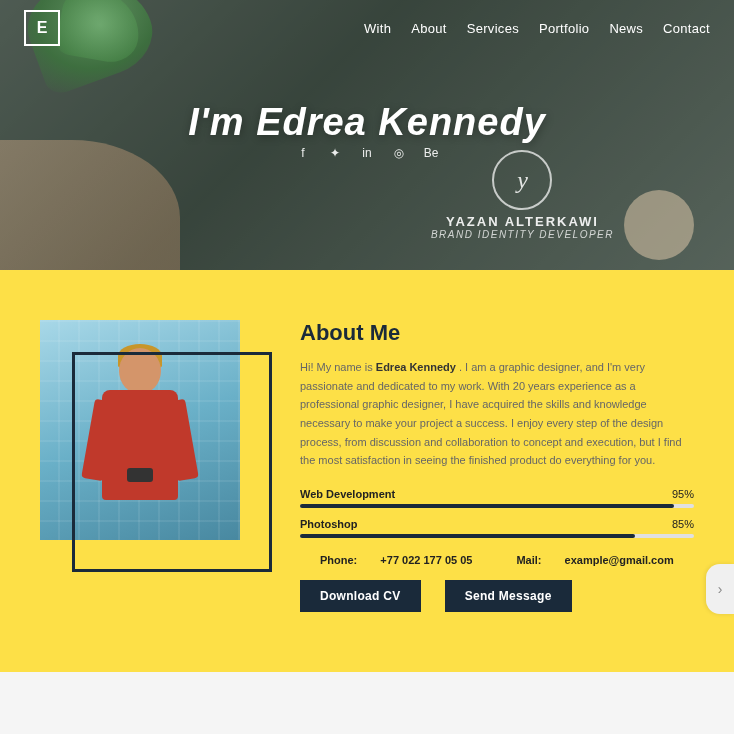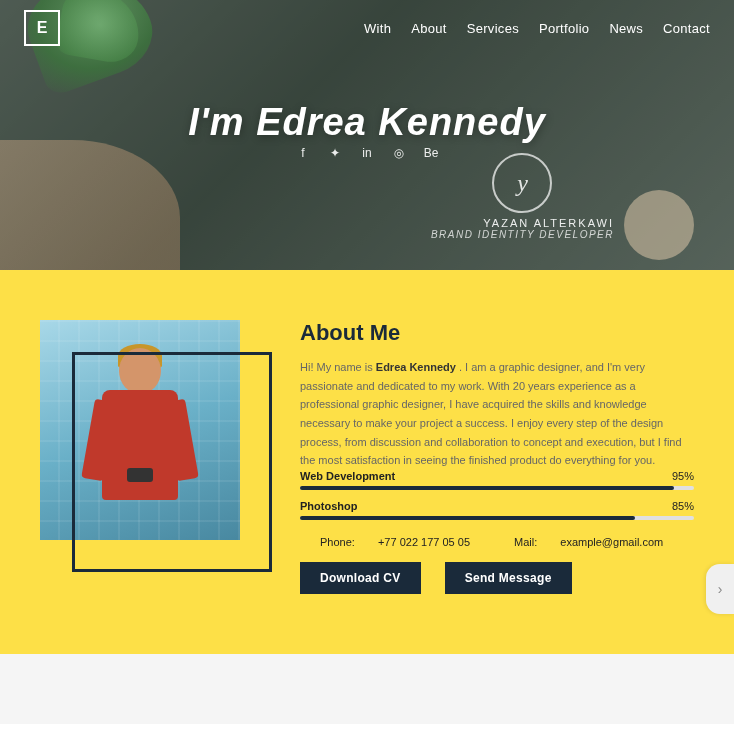--- a/index.html
+++ b/index.html
@@ -155,25 +155,24 @@
       align-items: center;
       justify-content: center;
       margin: 0 auto 4px;
       color: rgba(255,255,255,0.85);
       font-size: 24px;
       font-family: 'Georgia', serif;
       font-style: italic;
     }
     .designer-name {
       color: rgba(255,255,255,0.9);
-      font-size: 11px;
-      font-weight: 400;
+      font-size: 13px;
+      font-weight: 700;
       letter-spacing: 2px;
       text-transform: uppercase;
-      text-align: right;
     }
     .designer-role {
       color: rgba(255,255,255,0.75);
       font-size: 10px;
       letter-spacing: 1.5px;
       text-transform: uppercase;
       font-style: italic;
     }
 
     
@@ -283,20 +282,21 @@
     .about-heading {
       font-size: 22px;
       font-weight: 700;
       color: #1a2a3a;
       margin-bottom: 12px;
     }
     .about-description {
       font-size: 11px;
       color: #666;
       line-height: 1.7;
+      margin-bottom: 18px;
     }
     .about-description strong {
       font-weight: 700;
       color: #333;
     }
 
     
     .skill-row {
       margin-bottom: 10px;
     }
@@ -329,21 +329,21 @@
     .contact-row {
       display: flex;
       gap: 24px;
       margin: 16px 0 14px;
     }
     .contact-item {
       font-size: 11px;
       color: #444;
     }
     .contact-item span {
-      font-weight: 400;
+      font-weight: 700;
       color: #222;
       padding-left: 20px;
     }
 
     
     .btn-row {
       display: flex;
       gap: 24px;
     }
     .btn-dark {

